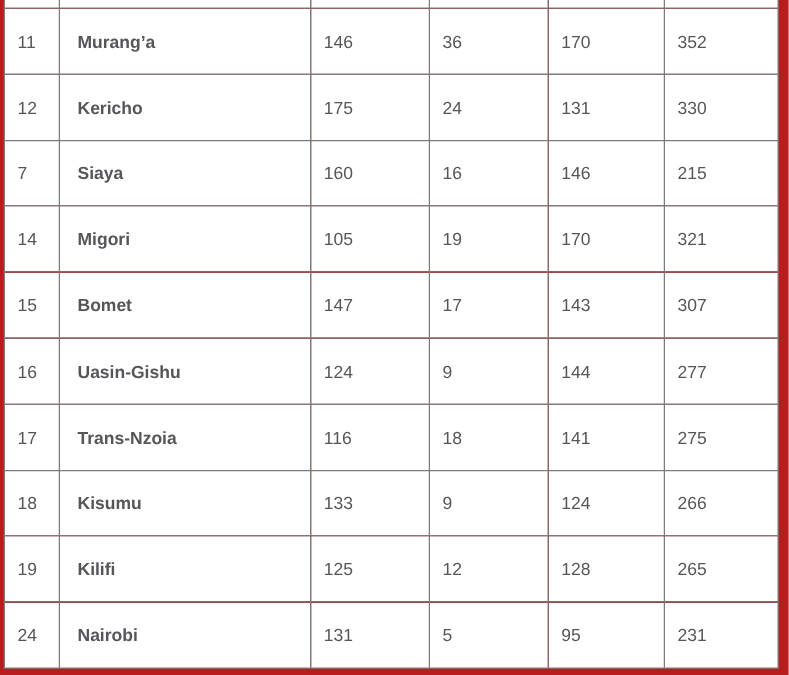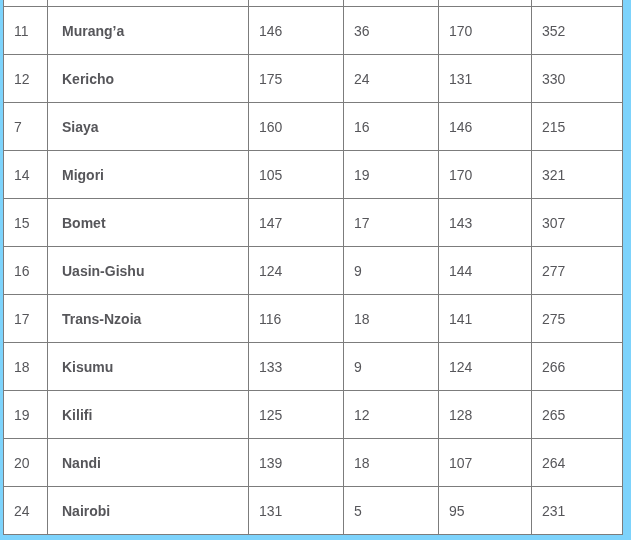--- a/index.html
+++ b/index.html
@@ -5,21 +5,21 @@
   html, body {
     margin: 0;
     padding: 0;
     background: #ffffff;
   }
   .page {
     position: relative;
     width: 631px;
     height: 540px;
     overflow: hidden;
-    background: #7dd3fc;
+    background: #b91c1c;
     font-family: "Liberation Sans", sans-serif;
   }
   table.data-table {
     position: absolute;
     left: 3px;
     top: 0;
     width: 619px;
     height: 535px;
     border-collapse: collapse;
     table-layout: fixed;
@@ -133,28 +133,20 @@
       </tr>
       <tr>
         <td class="c-rank">19</td>
         <td class="c-name">Kilifi</td>
         <td class="c-num">125</td>
         <td class="c-num">12</td>
         <td class="c-num">128</td>
         <td class="c-num">265</td>
       </tr>
       <tr>
-        <td class="c-rank">20</td>
-        <td class="c-name">Nandi</td>
-        <td class="c-num">139</td>
-        <td class="c-num">18</td>
-        <td class="c-num">107</td>
-        <td class="c-num">264</td>
-      </tr>
-      <tr>
         <td class="c-rank">24</td>
         <td class="c-name">Nairobi</td>
         <td class="c-num">131</td>
         <td class="c-num">5</td>
         <td class="c-num">95</td>
         <td class="c-num">231</td>
       </tr>
     </tbody>
   </table>
 </div>

